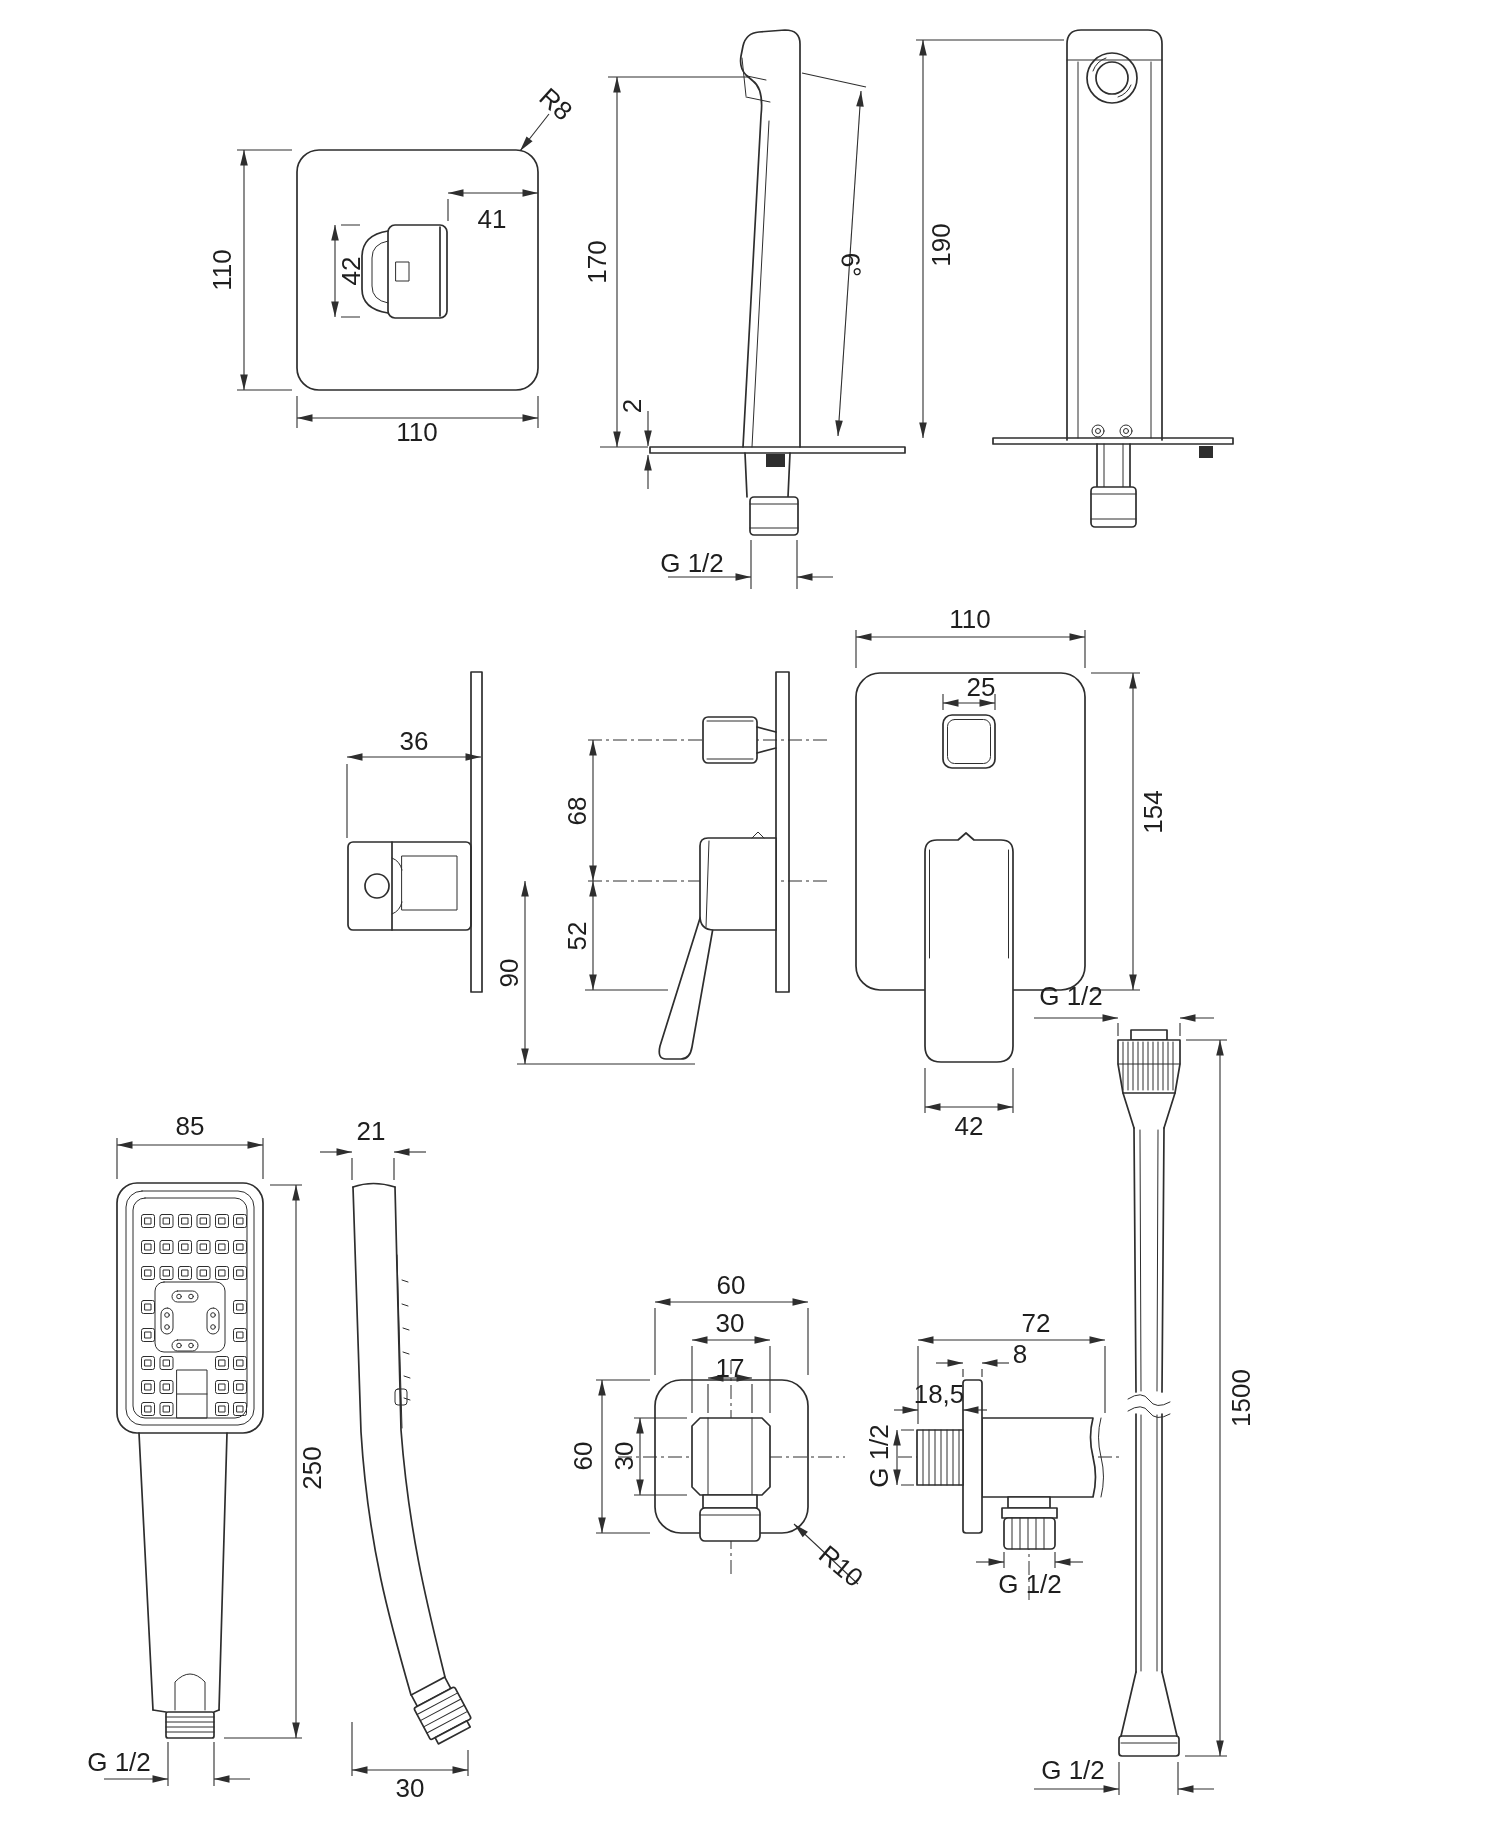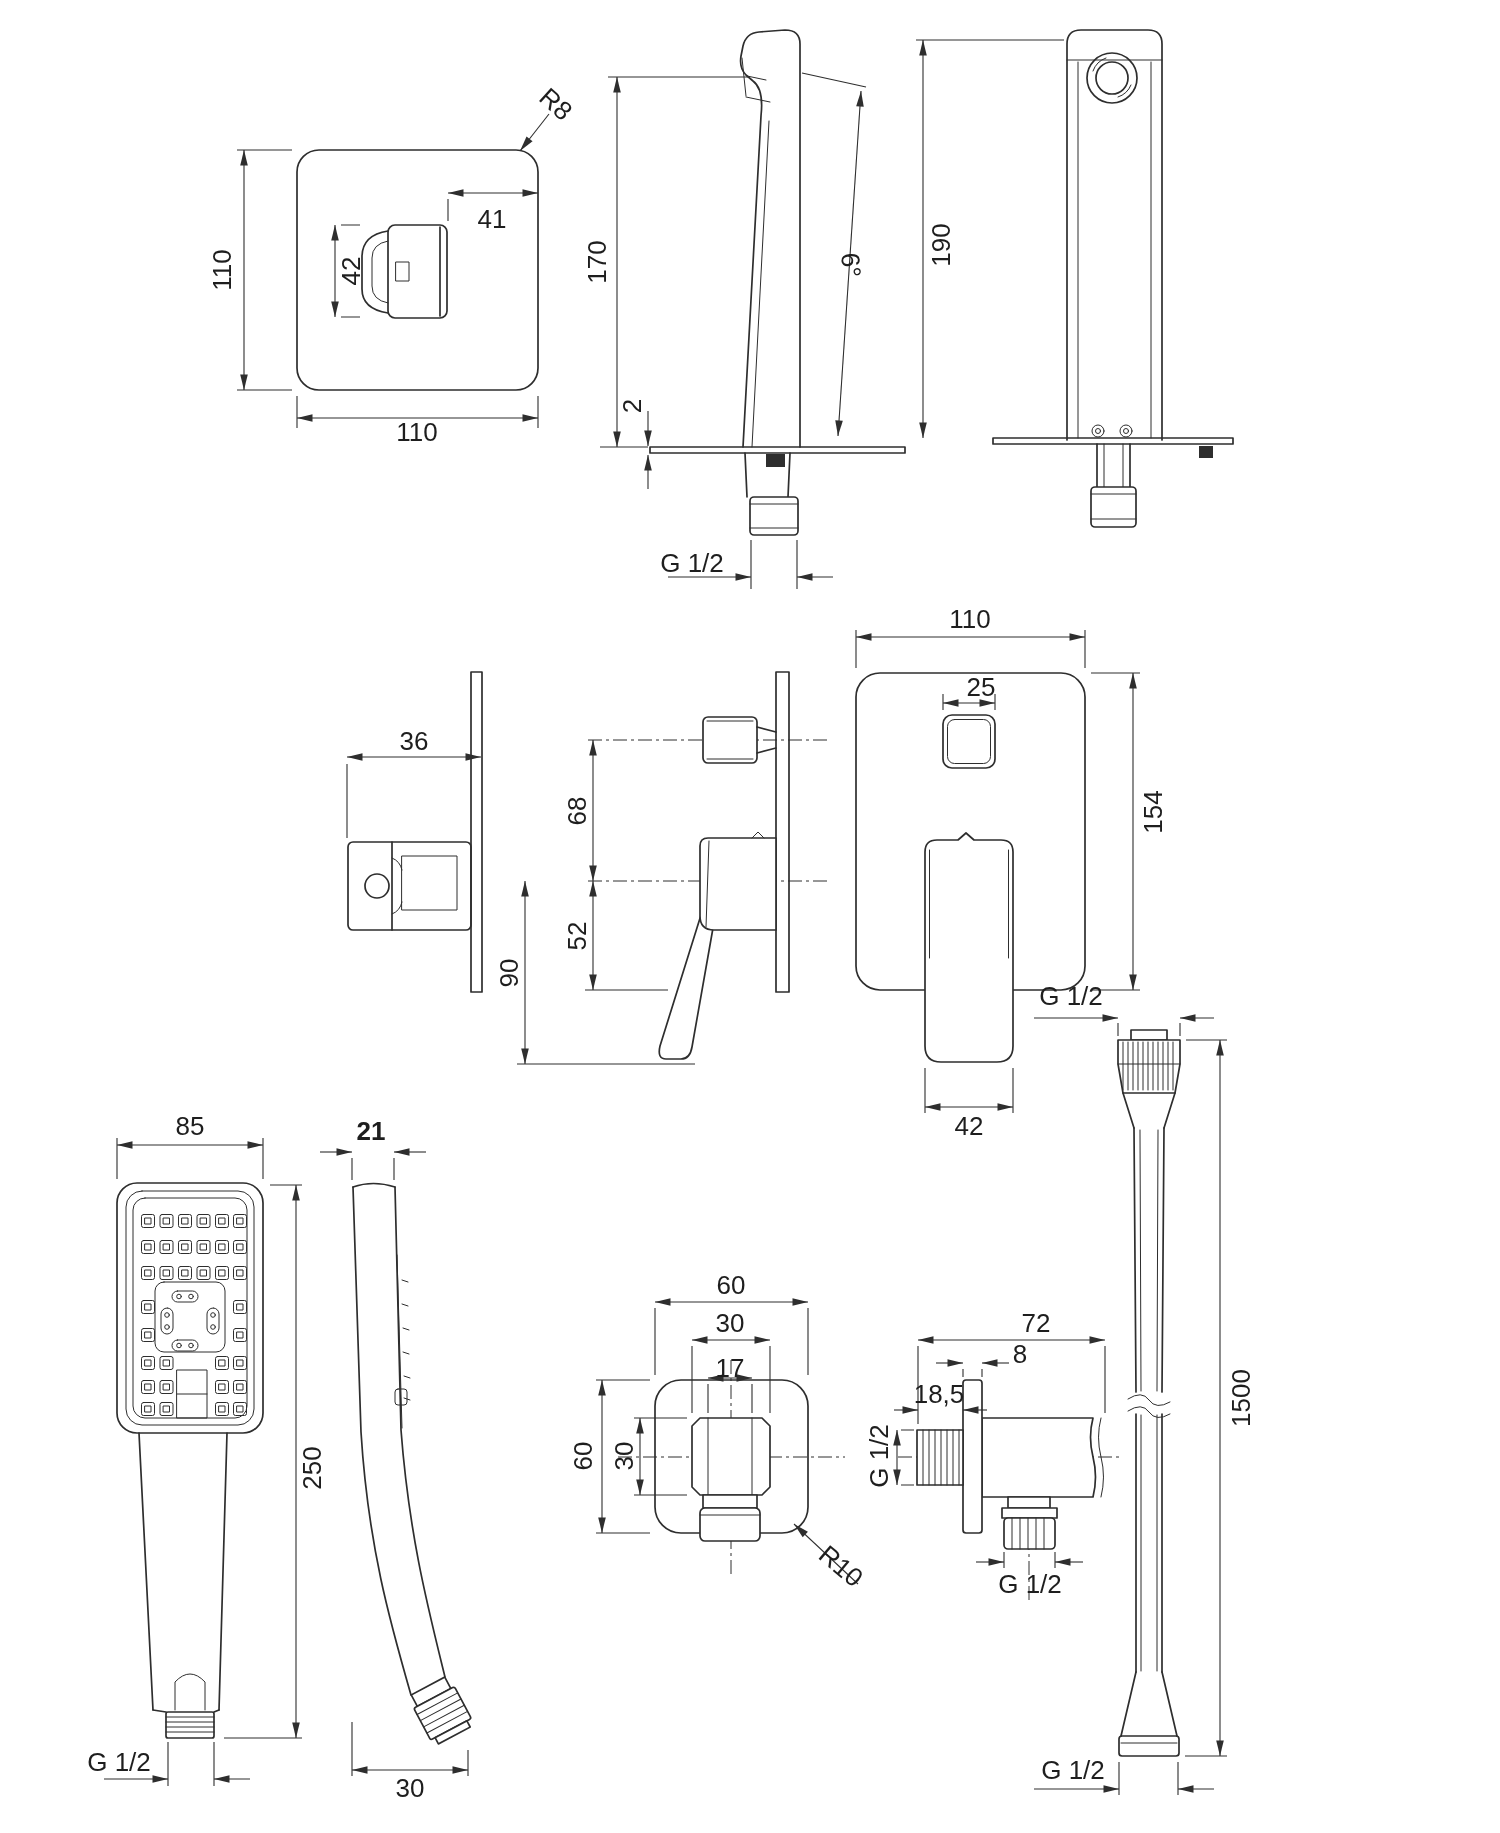--- a/index.html
+++ b/index.html
@@ -313,21 +313,21 @@
 
   <div class="lbl" style="left:970px;top:619px;">110</div>
   <div class="lbl" style="left:969px;top:687px;margin-left:12px;">25</div>
   <div class="lbl" style="left:1153px;top:812px;transform:translate(-50%,-50%) rotate(-90deg);">154</div>
   <div class="lbl" style="left:969px;top:1126px;">42</div>
 
   <div class="lbl" style="left:190px;top:1126px;">85</div>
   <div class="lbl" style="left:312px;top:1468px;transform:translate(-50%,-50%) rotate(-90deg);">250</div>
   <div class="lbl" style="left:119px;top:1762px;">G 1/2</div>
 
-  <div class="lbl" style="left:371px;top:1131px;font-weight:bold;">21</div>
+  <div class="lbl" style="left:371px;top:1131px;">21</div>
   <div class="lbl" style="left:410px;top:1788px;">30</div>
 
   <div class="lbl" style="left:731px;top:1285px;">60</div>
   <div class="lbl" style="left:730px;top:1323px;">30</div>
   <div class="lbl" style="left:730px;top:1368px;">17</div>
   <div class="lbl" style="left:583px;top:1456px;transform:translate(-50%,-50%) rotate(-90deg);">60</div>
   <div class="lbl" style="left:624px;top:1456px;transform:translate(-50%,-50%) rotate(-90deg);">30</div>
   <div class="lbl" style="left:841px;top:1566px;transform:translate(-50%,-50%) rotate(40deg);">R10</div>
 
   <div class="lbl" style="left:1036px;top:1323px;">72</div>

